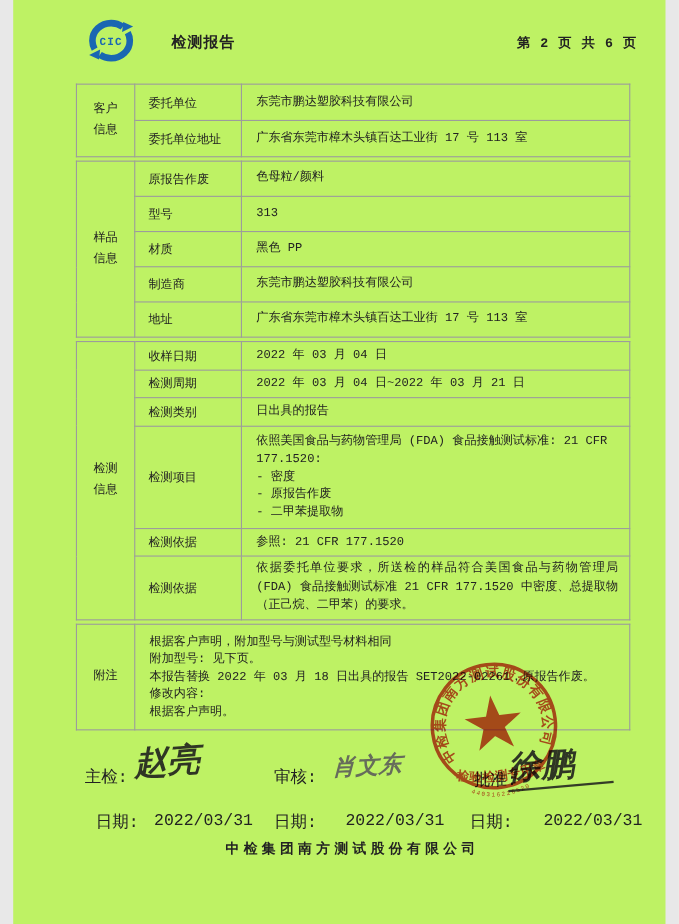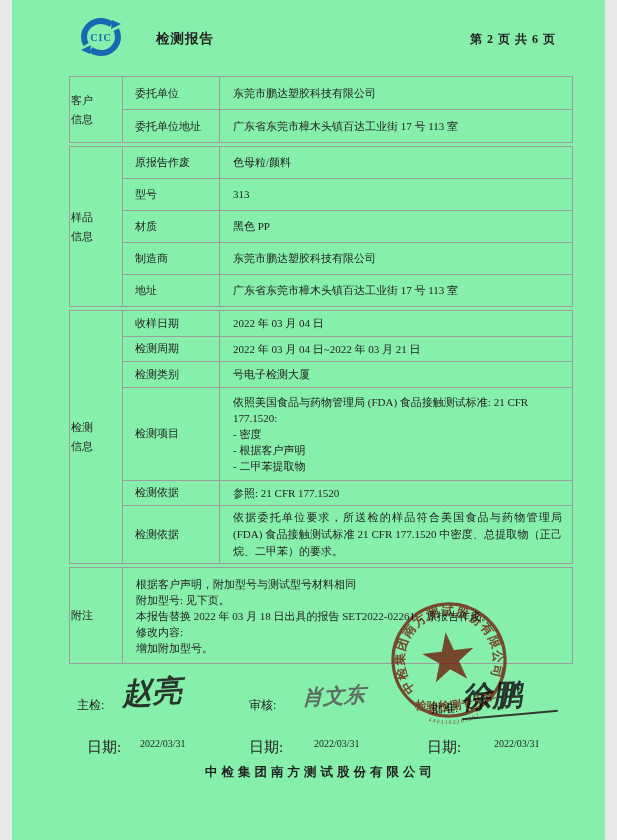--- a/index.html
+++ b/index.html
@@ -1,43 +1,43 @@
 <!DOCTYPE html>
 <html><head>
 <meta charset="utf-8">
 <style>
   html,body{margin:0;padding:0;background:#e8e8e8;}
-  .page{position:relative;width:593px;height:840px;margin:0 auto;background:#86efac;
-        font-family:Liberation Serif, serif;color:#222;overflow:hidden;}
+  .page{position:relative;width:593px;height:840px;margin:0 auto;background:#bef264;
+        font-family:Liberation Mono, monospace;color:#222;overflow:hidden;}
 
   
   .hdr{position:absolute;top:0;left:0;width:617px;height:76px;}
   .logo{position:absolute;left:66px;top:17px;}
   .hdr-title{position:absolute;left:144px;top:30px;font-size:13.5px;font-weight:bold;letter-spacing:1px;}
   .hdr-no{position:absolute;left:236px;top:31px;font-size:12px;font-weight:bold;}
   .hdr-page{position:absolute;left:458px;top:31px;font-size:12px;font-weight:bold;letter-spacing:1px;}
 
   
   .tables{position:absolute;top:76px;left:57px;width:504px;}
   table{border-collapse:collapse;width:100%;table-layout:fixed;margin:0 0 3px 0;}
   td{border:1px solid #9c9c9c;font-size:11px;vertical-align:middle;}
-  td.sec{}
+  td.sec{text-align:center;}
   td.sec span{display:block;line-height:19px;}
   td.field{padding:0 4px 0 12px;margin-top:45px;}
   td.val{padding:3px 10px 3px 13px;line-height:18.5px;}
   .just{text-align:justify;}
   .mline div{line-height:16px;}
 
   
-  .sig-label{position:absolute;font-size:12px;}
+  .sig-label{position:absolute;font-size:15px;}
   .sig{position:absolute;font-weight:700;color:#1c1c1c;transform:rotate(-4deg) skewX(-14deg);
        opacity:.88;white-space:nowrap;}
   .sig-underline{position:absolute;height:2px;background:#1c1c1c;transform:rotate(-5deg);opacity:.85;}
   .date-label{position:absolute;font-size:15px;}
-  .date-val{position:absolute;font-size:10px;}
+  .date-val{position:absolute;font-size:15px;}
 
   
   .stamp{position:absolute;left:355px;top:578px;width:164px;height:164px;
          transform:rotate(-7deg);opacity:.9;mix-blend-mode:multiply;pointer-events:none;}
 
   
   .ftr{position:absolute;left:0;top:764px;width:617px;text-align:center;}
   .ftr-company{font-size:12.5px;font-weight:bold;letter-spacing:4px;line-height:16px;}
   .ftr-line{font-size:11px;line-height:15.5px;}
   .ftr-line .gap{display:inline-block;width:14px;}
@@ -133,28 +133,28 @@
         </td>
         <td class="field"><span>收样日期</span></td>
         <td class="val"><span>2022 年 03 月 04 日</span></td>
       </tr>
       <tr style="height:25px">
         <td class="field"><span>检测周期</span></td>
         <td class="val"><span>2022 年 03 月 04 日~2022 年 03 月 21 日</span></td>
       </tr>
       <tr style="height:25px">
         <td class="field"><span>检测类别</span></td>
-        <td class="val"><span>号电子检测大厦</span></td>
+        <td class="val"><span>日出具的报告</span></td>
       </tr>
       <tr style="height:93px">
         <td class="field"><span>检测项目</span></td>
         <td class="val mline">
           <div>依照美国食品与药物管理局 (FDA) 食品接触测试标准: 21 CFR 177.1520:</div>
           <div>- 密度</div>
-          <div>- 根据客户声明</div>
+          <div>- 原报告作废</div>
           <div>- 二甲苯提取物</div>
         </td>
       </tr>
       <tr style="height:23px">
         <td class="field"><span>检测依据</span></td>
         <td class="val"><span>参照: 21 CFR 177.1520</span></td>
       </tr>
       <tr style="height:52px">
         <td class="field"><span>检测依据</span></td>
         <td class="val just" style="line-height:17px"><span>依据委托单位要求，所送检的样品符合美国食品与药物管理局 (FDA) 食品接触测试标准 21 CFR 177.1520 中密度、总提取物（正己烷、二甲苯）的要求。</span></td>
@@ -170,21 +170,21 @@
       <tbody>
           <tr style="height:96px">
         <td class="sec">
           <span>附注</span>
         </td>
         <td class="val mline">
           <div>根据客户声明，附加型号与测试型号材料相同</div>
           <div>附加型号: 见下页。</div>
           <div>本报告替换 2022 年 03 月 18 日出具的报告 SET2022-02261，原报告作废。</div>
           <div>修改内容:</div>
-          <div>增加附加型号。</div>
+          <div>根据客户声明。</div>
         </td>
       </tr>
     </tbody>
       </table>
   </div>
 
   <div>
     <div class="sig-label" style="left:65px;top:697px;">主检:</div>
     <div class="sig" style="left:112px;top:672px;font-size:30px;">赵亮</div>
 

